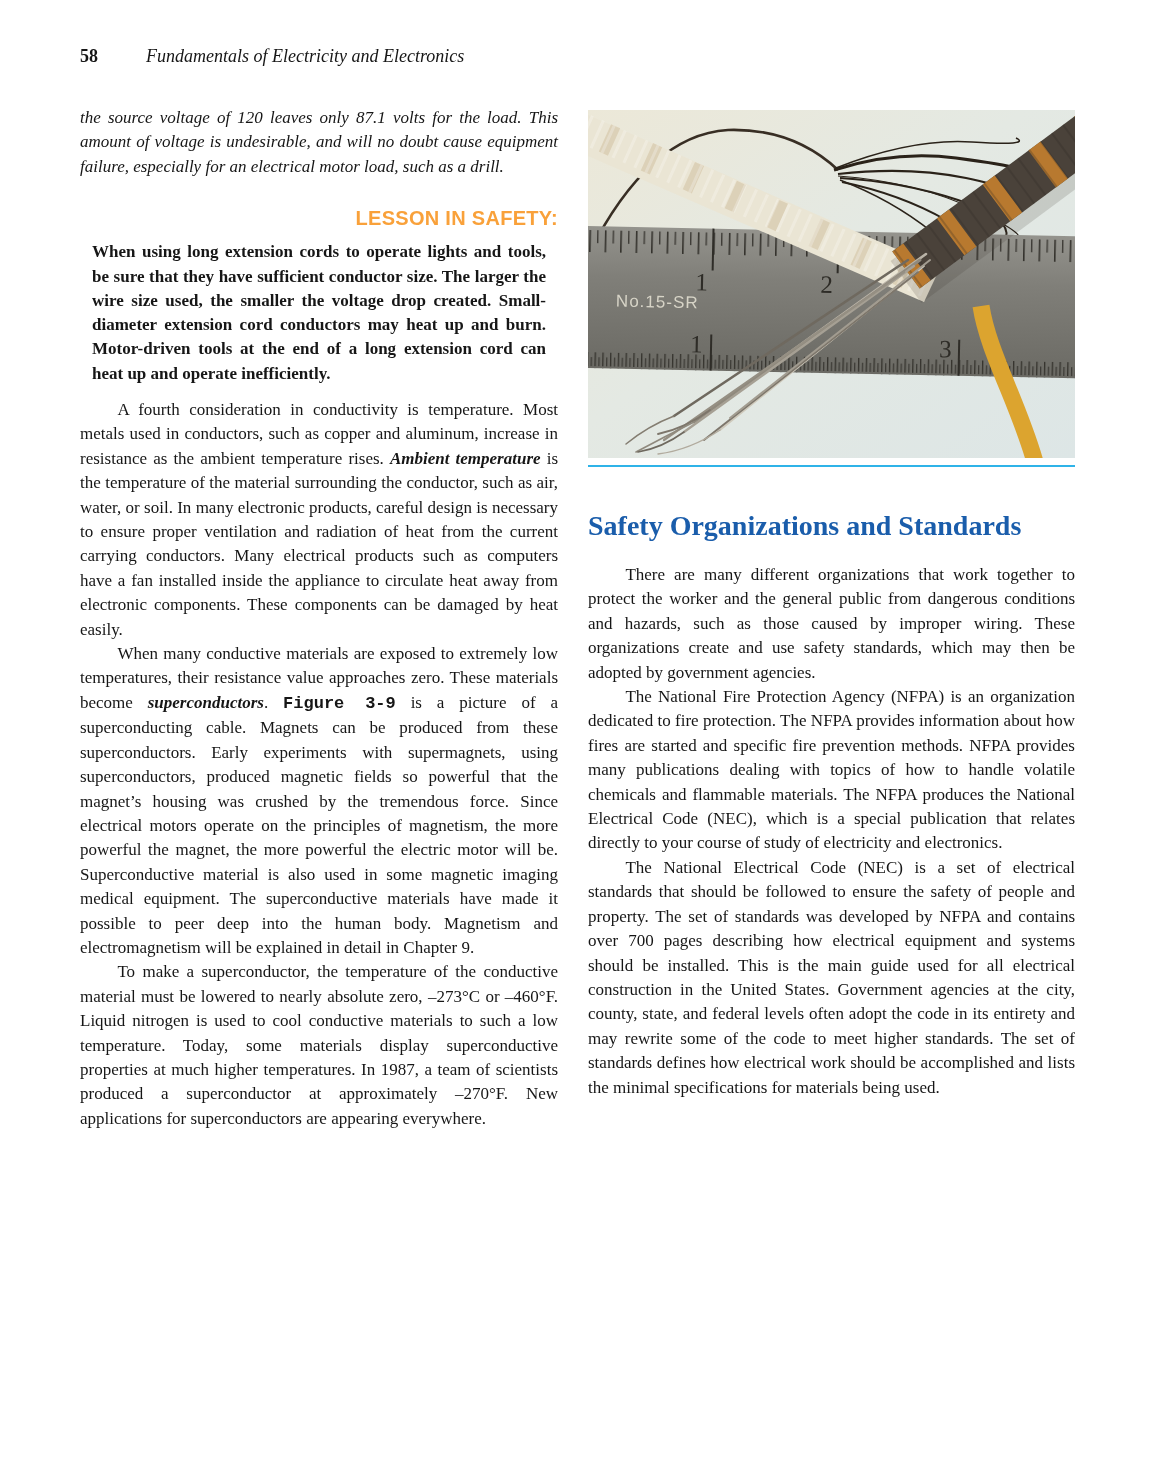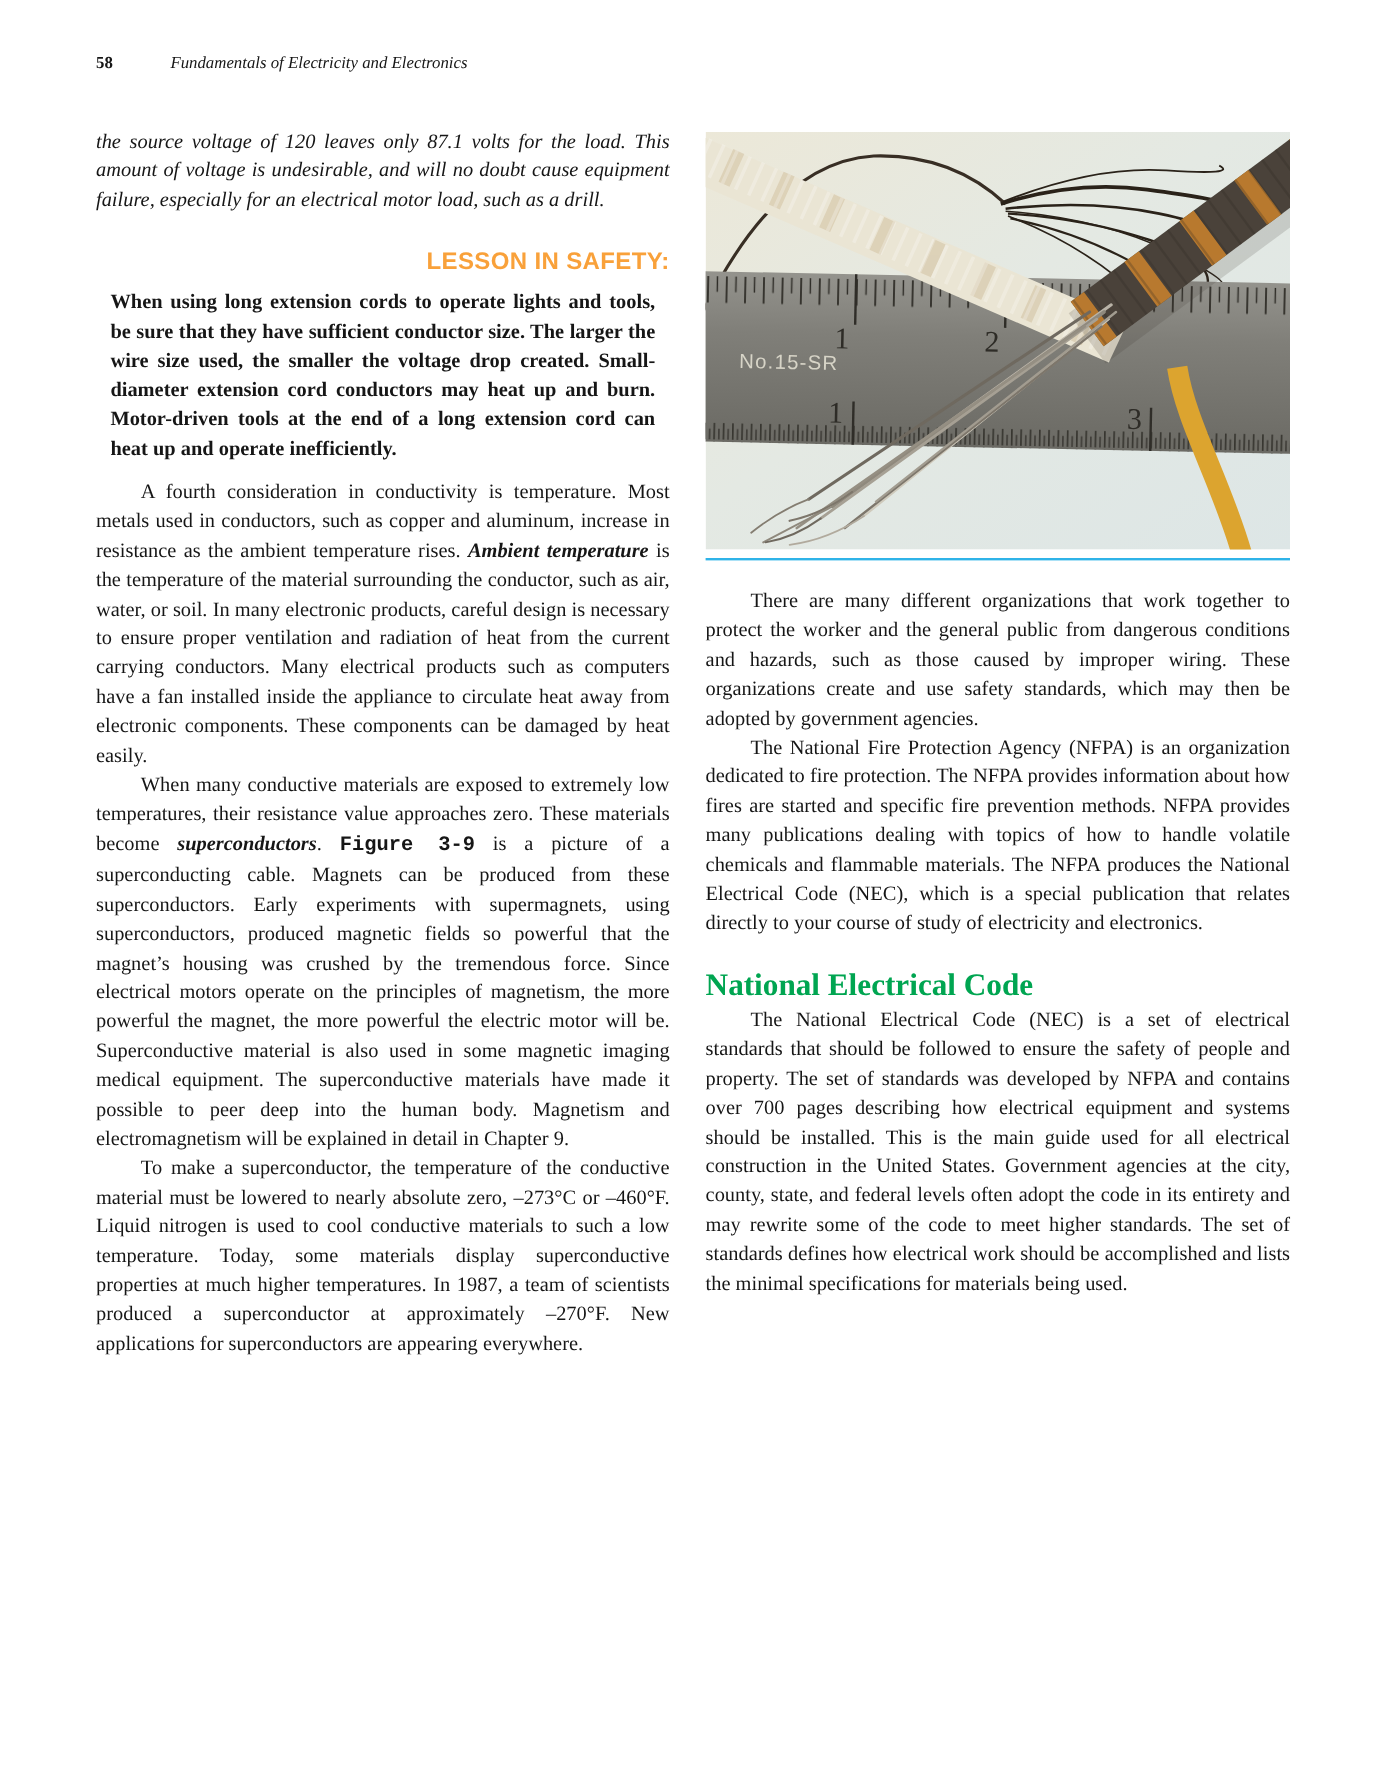--- a/index.html
+++ b/index.html
@@ -1,18 +1,18 @@
 <!DOCTYPE html>
 <html style="--safety_orange: #F9A13A; --green_heading: #00A551; --blue_heading: #1A5DAB; --figure_label: #7C3E98; --caption_rule: #2FB3E8;"><head>
 <meta charset="utf-8">
 <style>
   html,body{margin:0;padding:0;background:#ffffff;}
   .page{position:relative;width:1156px;height:1479px;background:#ffffff;
         font-family:"Liberation Serif",serif;color:#161616;overflow:hidden;}
-  .runhead{position:absolute;top:46px;left:80px;width:996px;font-size:14px;}
+  .runhead{position:absolute;top:46px;left:80px;width:996px;font-size:18px;}
   .pageno{font-weight:bold;}
   .runtitle{font-style:italic;margin-left:48px;}
   .col{position:absolute;text-align:justify;font-size:17px;line-height:24.4px;}
   .col-left{left:80px;top:106px;width:478px;}
   .col-right{left:588px;top:110px;width:487px;}
   p{margin:0;text-indent:2.2em;}
   p.noindent{text-indent:0;font-style:italic;}
   .bi{font-weight:bold;font-style:italic;}
   .b{font-weight:bold;font-family:Liberation Mono, monospace;}
   .lesson-head{font-family:"Liberation Sans",sans-serif;font-weight:bold;
@@ -131,21 +131,21 @@
           <path d="M106 312 q-28 14 -58 30" stroke="#8f897d" stroke-width="1.6"></path>
           <path d="M96 322 q-22 16 -46 20" stroke="#6f695f" stroke-width="1.6"></path>
           <path d="M132 320 q-30 20 -62 24" stroke="#b1aa9d" stroke-width="1.4"></path>
           <path d="M86 306 q-26 10 -48 28" stroke="#847d71" stroke-width="1.5"></path>
         </g>
       </g>
     </svg>
 
     <div class="caprule"></div>
 
+    <h2 class="blue">Safety Organizations and Standards</h2>
     <p class="mt22">There are many different organizations that work together to protect the worker and the general public from dangerous conditions and hazards, such as those caused by improper wiring. These organizations create and use safety standards, which may then be adopted by government agencies.</p>
 
     <p>The National Fire Protection Agency (NFPA) is an organization dedicated to fire protection. The NFPA provides information about how fires are started and specific fire prevention methods. NFPA provides many publications dealing with topics of how to handle volatile chemicals and flammable materials. The NFPA produces the National Electrical Code (NEC), which is a special publication that relates directly to your course of study of electricity and electronics.</p>
 
-    <h2 class="green">National Electrical Code</h2>
     <p>The National Electrical Code (NEC) is a set of electrical standards that should be followed to ensure the safety of people and property. The set of standards was developed by NFPA and contains over 700 pages describing how electrical equipment and systems should be installed. This is the main guide used for all electrical construction in the United States. Government agencies at the city, county, state, and federal levels often adopt the code in its entirety and may rewrite some of the code to meet higher standards. The set of standards defines how electrical work should be accomplished and lists the minimal specifications for materials being used.</p>
   </div>
 
 </div>
 
 </body></html>

